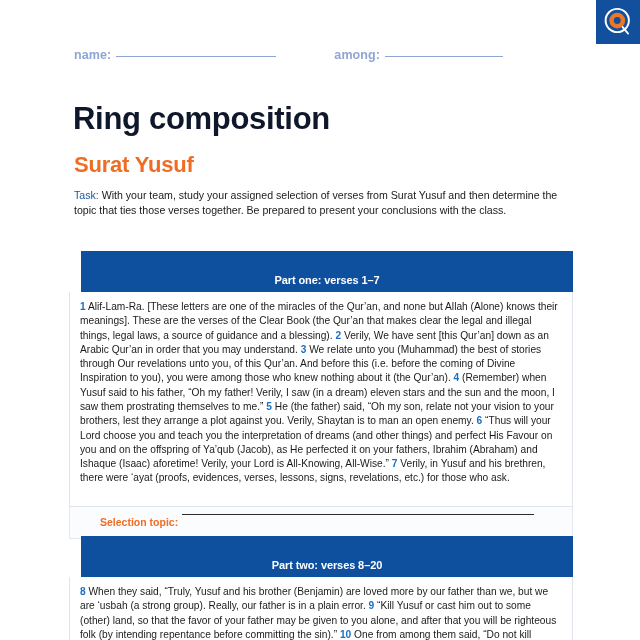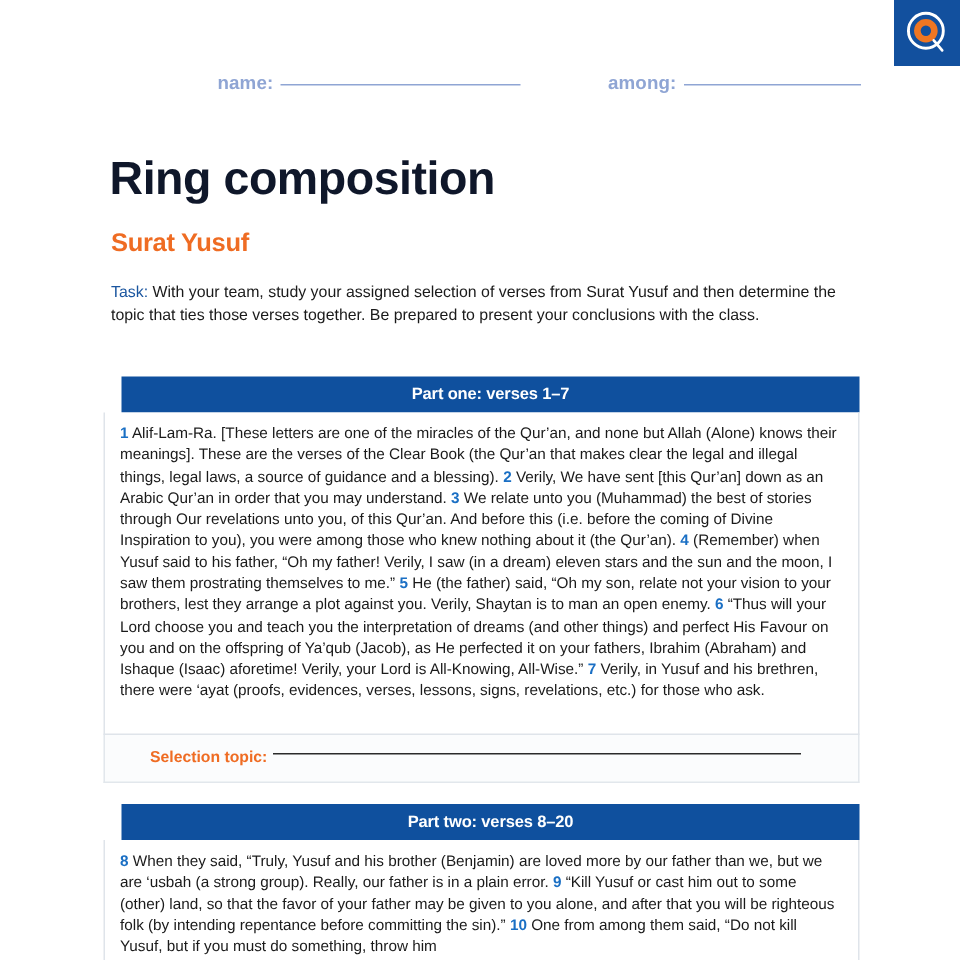--- a/index.html
+++ b/index.html
@@ -28,21 +28,20 @@
   }
   .logo svg { display: block; }
 
   
   .meta-row {
     position: absolute;
     left: 74px; top: 48px;
     width: 500px;
     display: flex;
     align-items: baseline;
-    justify-content: flex-end;
   }
   .meta-label {
     font-size: 12.5px;
     font-weight: bold;
     color: #8fa5d4;
     letter-spacing: .1px;
     white-space: nowrap;
   }
   .meta-rule {
     display: inline-block;
@@ -61,21 +60,21 @@
     left: 73px; top: 102px;
     font-size: 31px;
     font-weight: bold;
     color: #0f172a;
     letter-spacing: -0.3px;
     line-height: 1.1;
   }
   .subtitle {
     position: absolute;
     left: 74px; top: 152px;
-    font-size: 17px;
+    font-size: 22px;
     font-weight: bold;
     color: #ef6c23;
     letter-spacing: -0.2px;
   }
 
   
   .task {
     position: absolute;
     left: 74px; top: 188px;
     width: 492px;
@@ -93,21 +92,21 @@
     position: absolute;
     left: 69px;
     width: 504px;
   }
   .section-header {
     background: #0f509e;
     color: #ffffff;
     font-size: 11px;
     font-weight: bold;
     text-align: center;
-    padding: 6px 0 6px;
+    padding: 23px 0 6px;
     letter-spacing: -0.1px;
     margin-left: 12px;
   }
   .section-body {
     border: 1px solid #dfe4ea;
     border-top: none;
     background: #ffffff;
     padding: 8px 10px 20px 10px;
     font-size: 10.2px;
     line-height: 1.4;
@@ -119,21 +118,21 @@
     font-weight: bold;
   }
 
   
   .topic-strip {
     border: 1px solid #e2e7ec;
     border-top: none;
     background: #fbfcfd;
     padding: 9px 10px 10px 30px;
     display: flex;
-    align-items: center;
+    align-items: flex-start;
   }
   .topic-label {
     font-size: 10.5px;
     font-weight: bold;
     color: #ef6c23;
     white-space: nowrap;
   }
   .topic-rule {
     flex: 1;
     border-bottom: 1.3px solid #2b2b2b;

